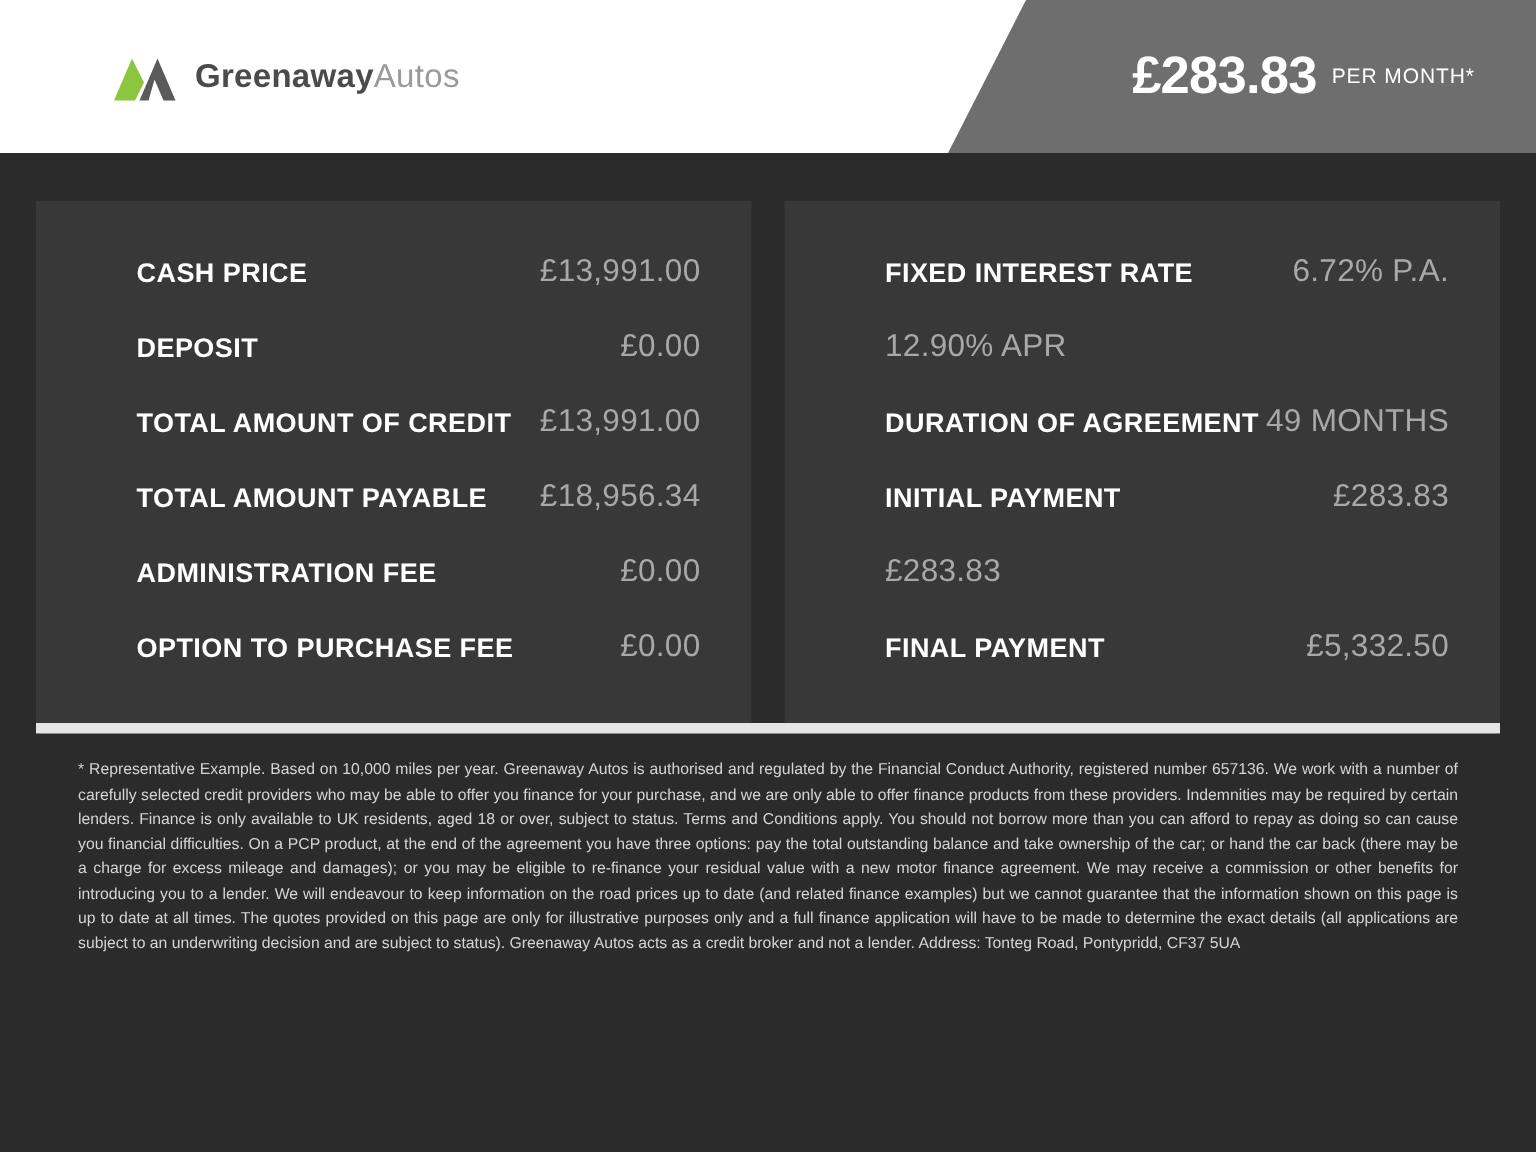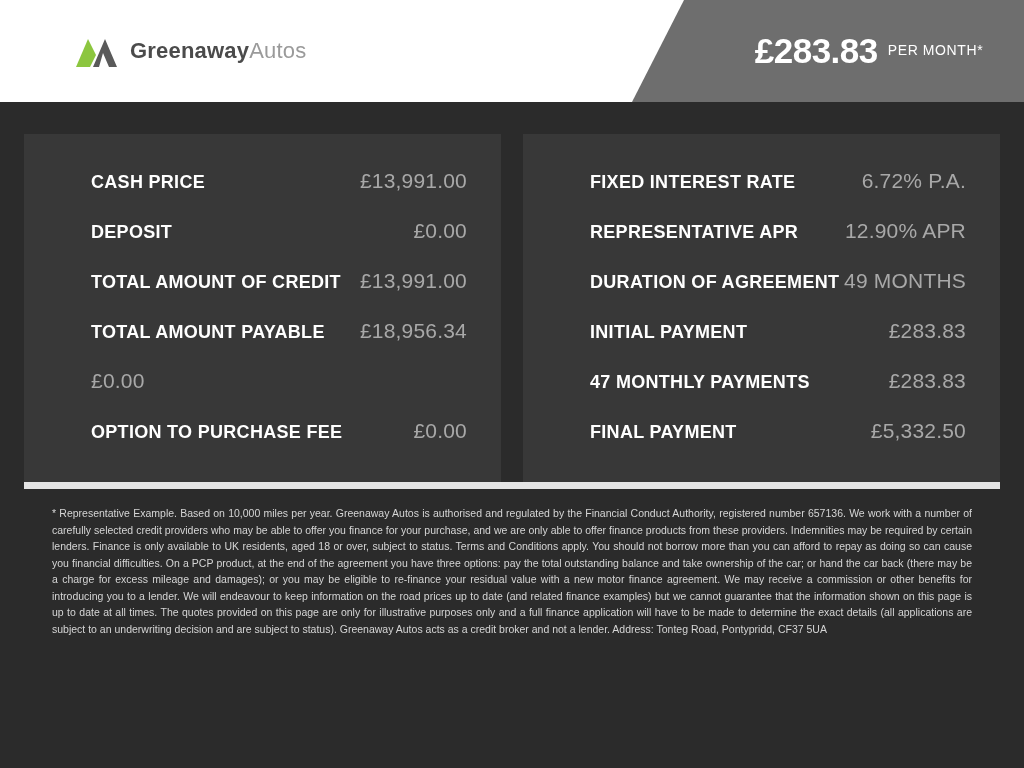--- a/index.html
+++ b/index.html
@@ -181,47 +181,46 @@
       </div>
       <div class="row">
         <span class="label">TOTAL AMOUNT OF CREDIT</span>
         <span class="value">£13,991.00</span>
       </div>
       <div class="row">
         <span class="label">TOTAL AMOUNT PAYABLE</span>
         <span class="value">£18,956.34</span>
       </div>
       <div class="row">
+        <span class="label">ADMINISTRATION FEE</span>
         <span class="value">£0.00</span>
       </div>
       <div class="row">
         <span class="label">OPTION TO PURCHASE FEE</span>
         <span class="value">£0.00</span>
       </div>
     </div>
 
     <div class="panel">
       <div class="row">
         <span class="label">FIXED INTEREST RATE</span>
         <span class="value">6.72% P.A.</span>
       </div>
       <div class="row">
-        <span class="label">REPRESENTATIVE APR</span>
         <span class="value">12.90% APR</span>
       </div>
       <div class="row">
         <span class="label">DURATION OF AGREEMENT</span>
         <span class="value">49 MONTHS</span>
       </div>
       <div class="row">
         <span class="label">INITIAL PAYMENT</span>
         <span class="value">£283.83</span>
       </div>
       <div class="row">
-        <span class="label">47 MONTHLY PAYMENTS</span>
         <span class="value">£283.83</span>
       </div>
       <div class="row">
         <span class="label">FINAL PAYMENT</span>
         <span class="value">£5,332.50</span>
       </div>
     </div>
 
   </div>
 

